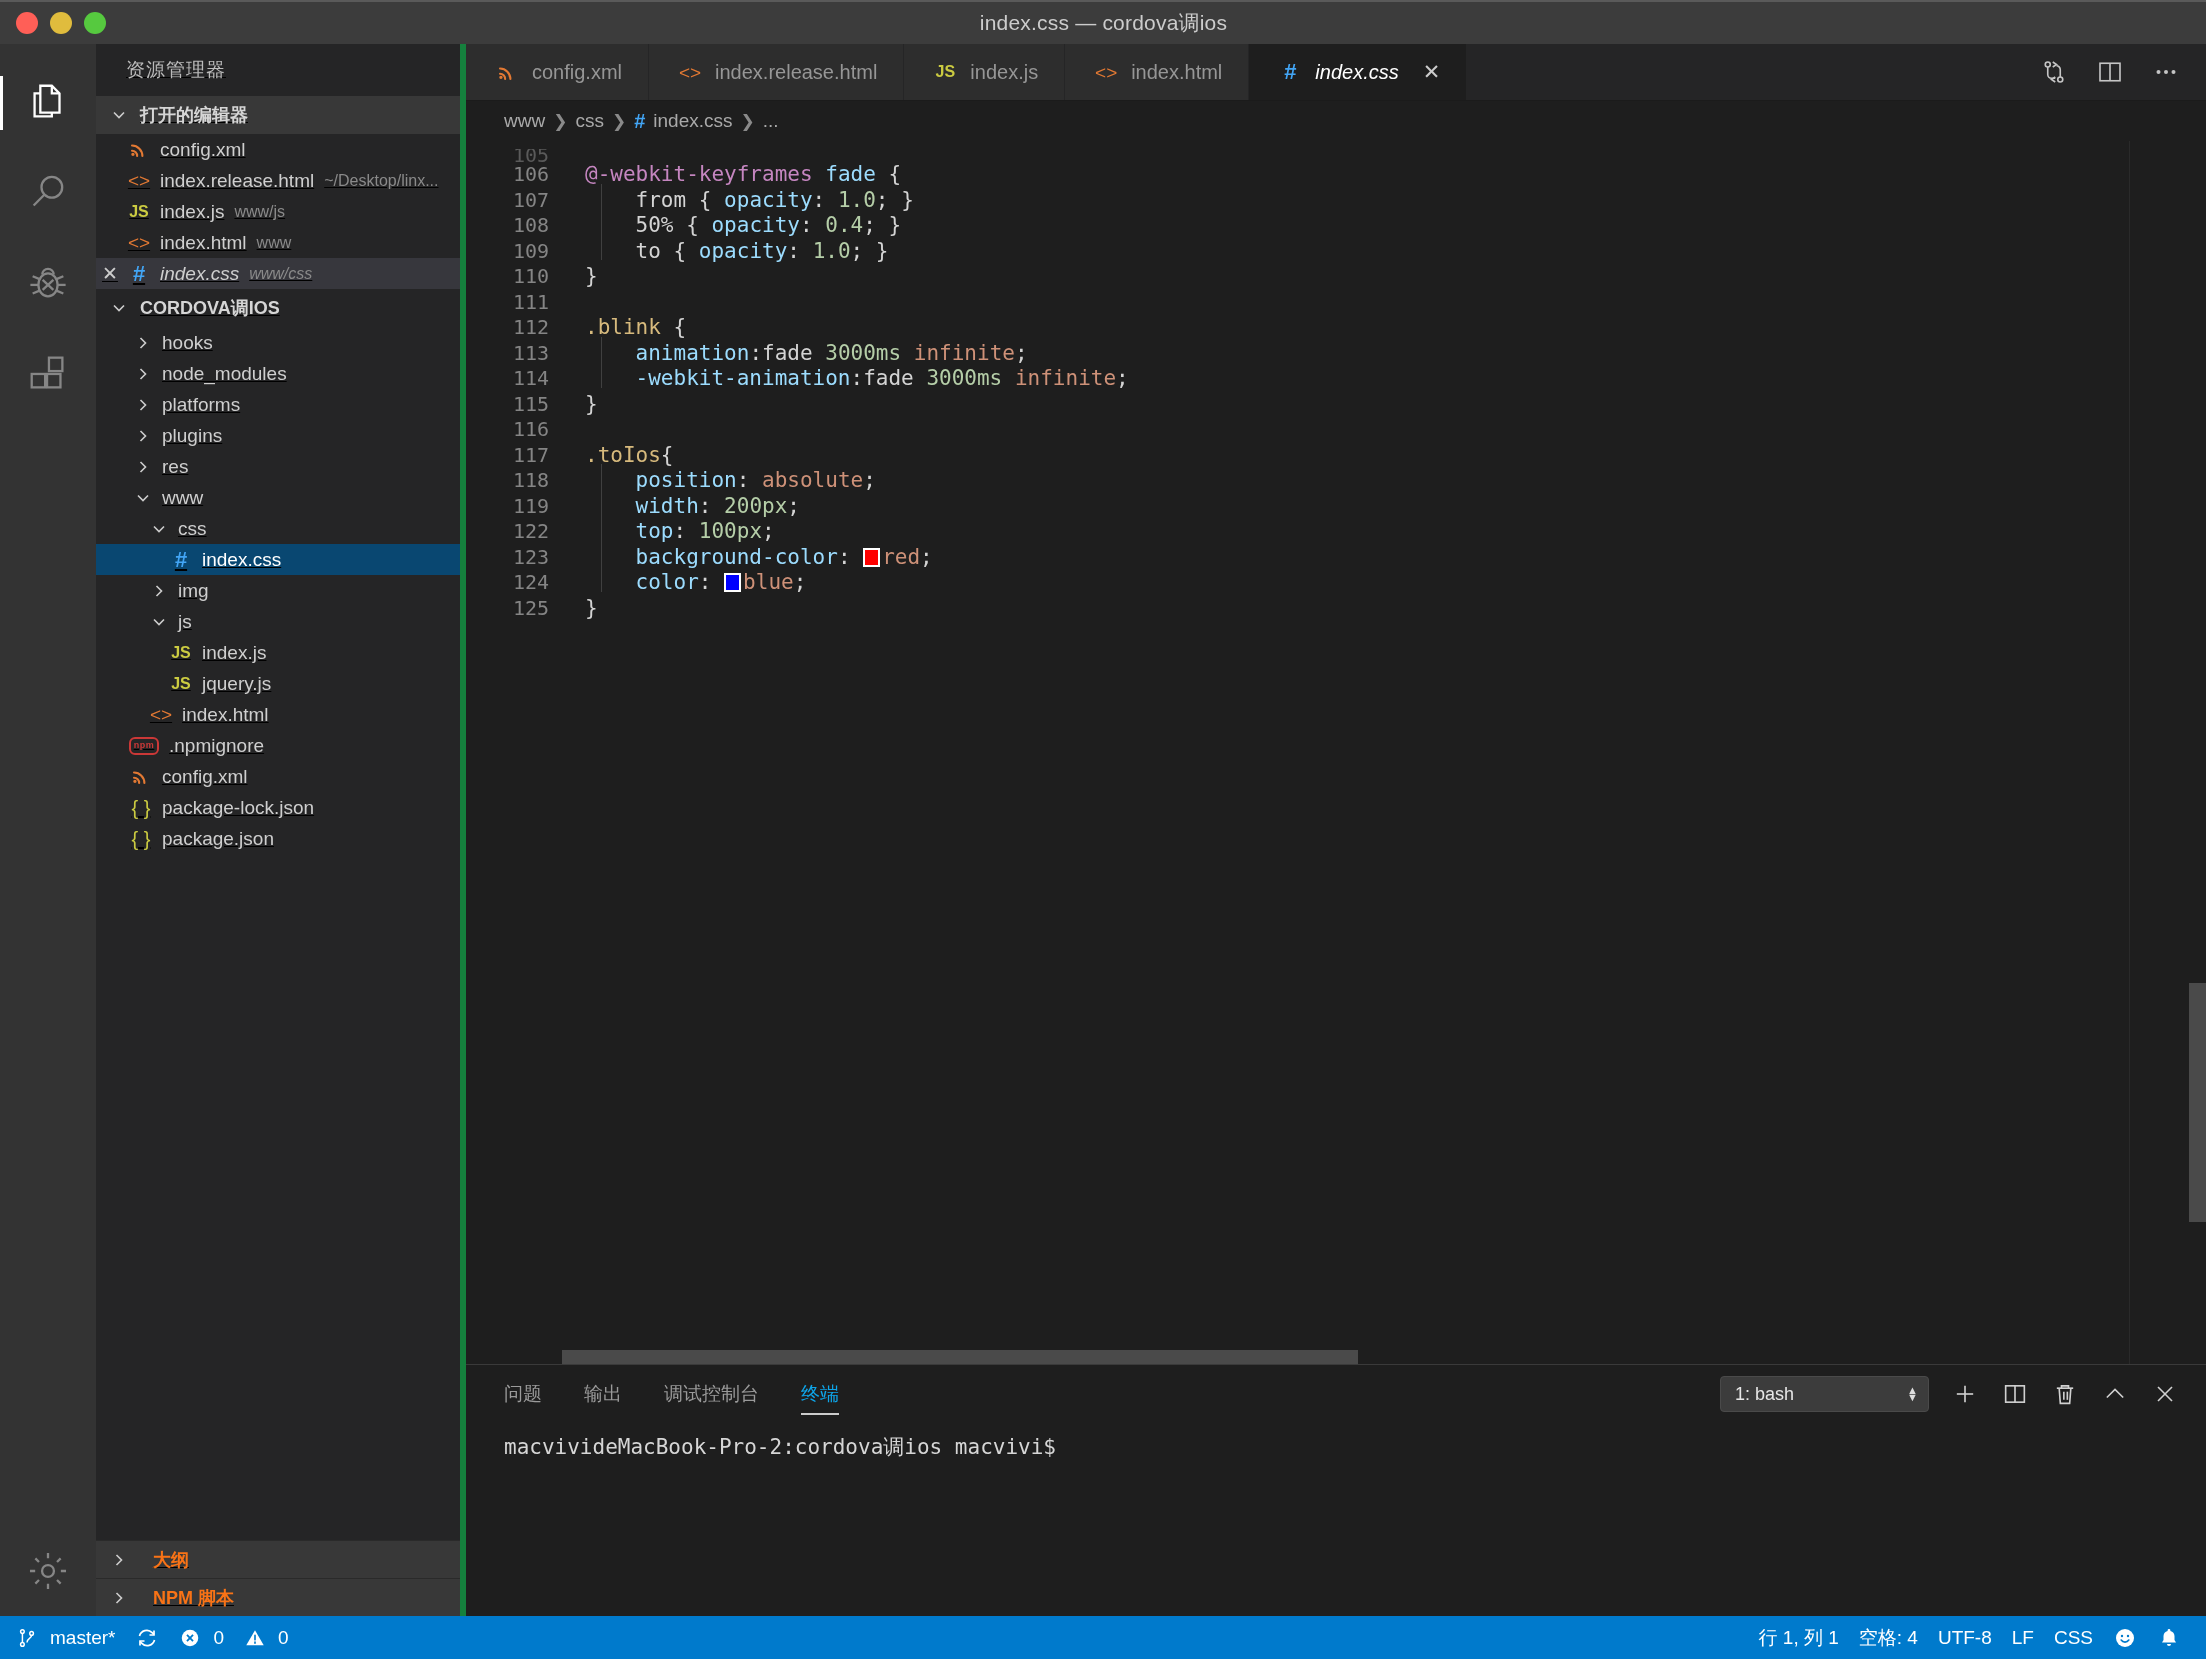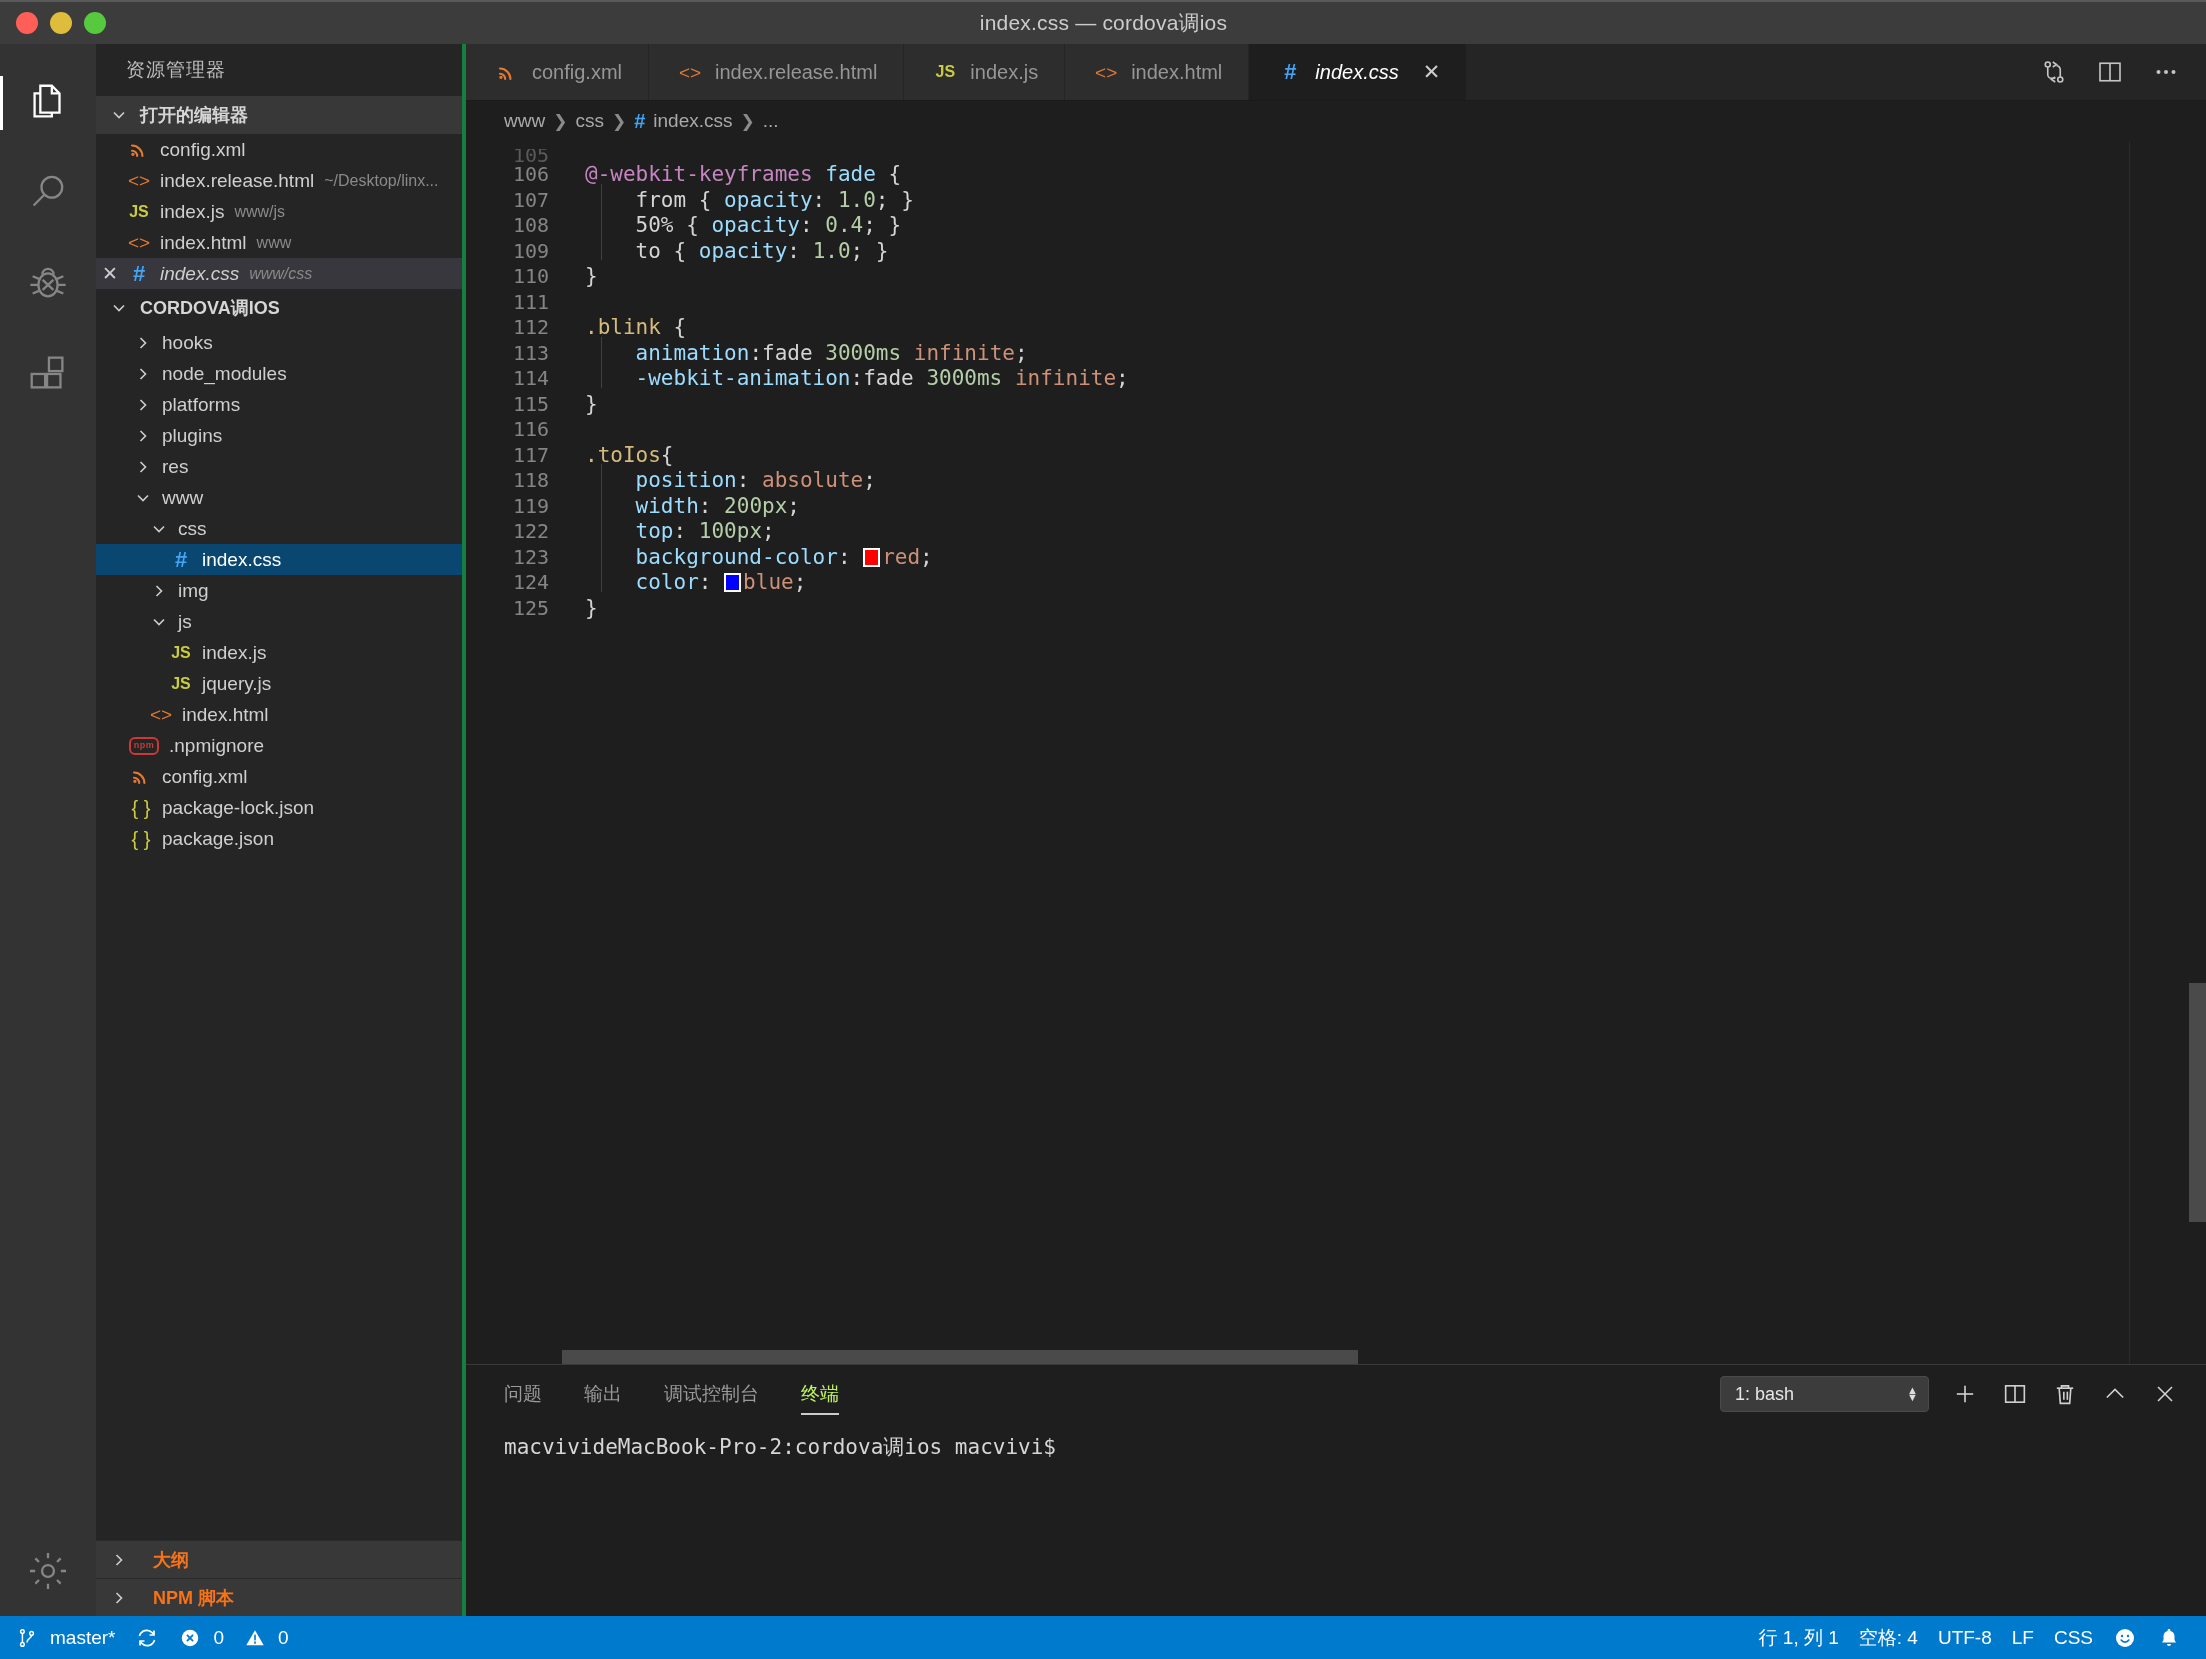--- a/index.html
+++ b/index.html
@@ -57,21 +57,22 @@
     width: 3px; background: #ffffff;
   }
   .act-spacer { flex: 1 1 auto; }
 
   
   .sidebar {
     width: 370px; flex: 0 0 370px;
     background: #252526;
     display: flex; flex-direction: column;
     min-height: 0;
-    border-right: 4px solid #15803d;
+    border-right: 6px solid #15803d;
+    text-decoration: underline;
   }
   .sidebar-title {
     height: 52px; flex: 0 0 52px;
     display: flex; align-items: center;
     padding-left: 30px;
     font-size: 19px; color: #bbbbbb;
     letter-spacing: 1px;
   }
   .section-header {
     height: 38px; flex: 0 0 38px;
@@ -228,21 +229,21 @@
   .panel-head {
     height: 58px; flex: 0 0 58px;
     display: flex; align-items: center;
     padding-left: 38px;
   }
   .ptab {
     font-size: 19px; color: #9a9a9a;
     margin-right: 42px; position: relative;
     height: 58px; display: flex; align-items: center;
   }
-  .ptab.active { color: #bef264; }
+  .ptab.active { color: #0ea5e9; }
   .ptab.active::after {
     content: ""; position: absolute; left: 0; right: 0; bottom: 8px;
     height: 2px; background: #cccccc;
   }
   .panel-head-right {
     margin-left: auto; display: flex; align-items: center; gap: 22px;
     padding-right: 28px;
   }
   .term-select {
     width: 209px; height: 36px;

